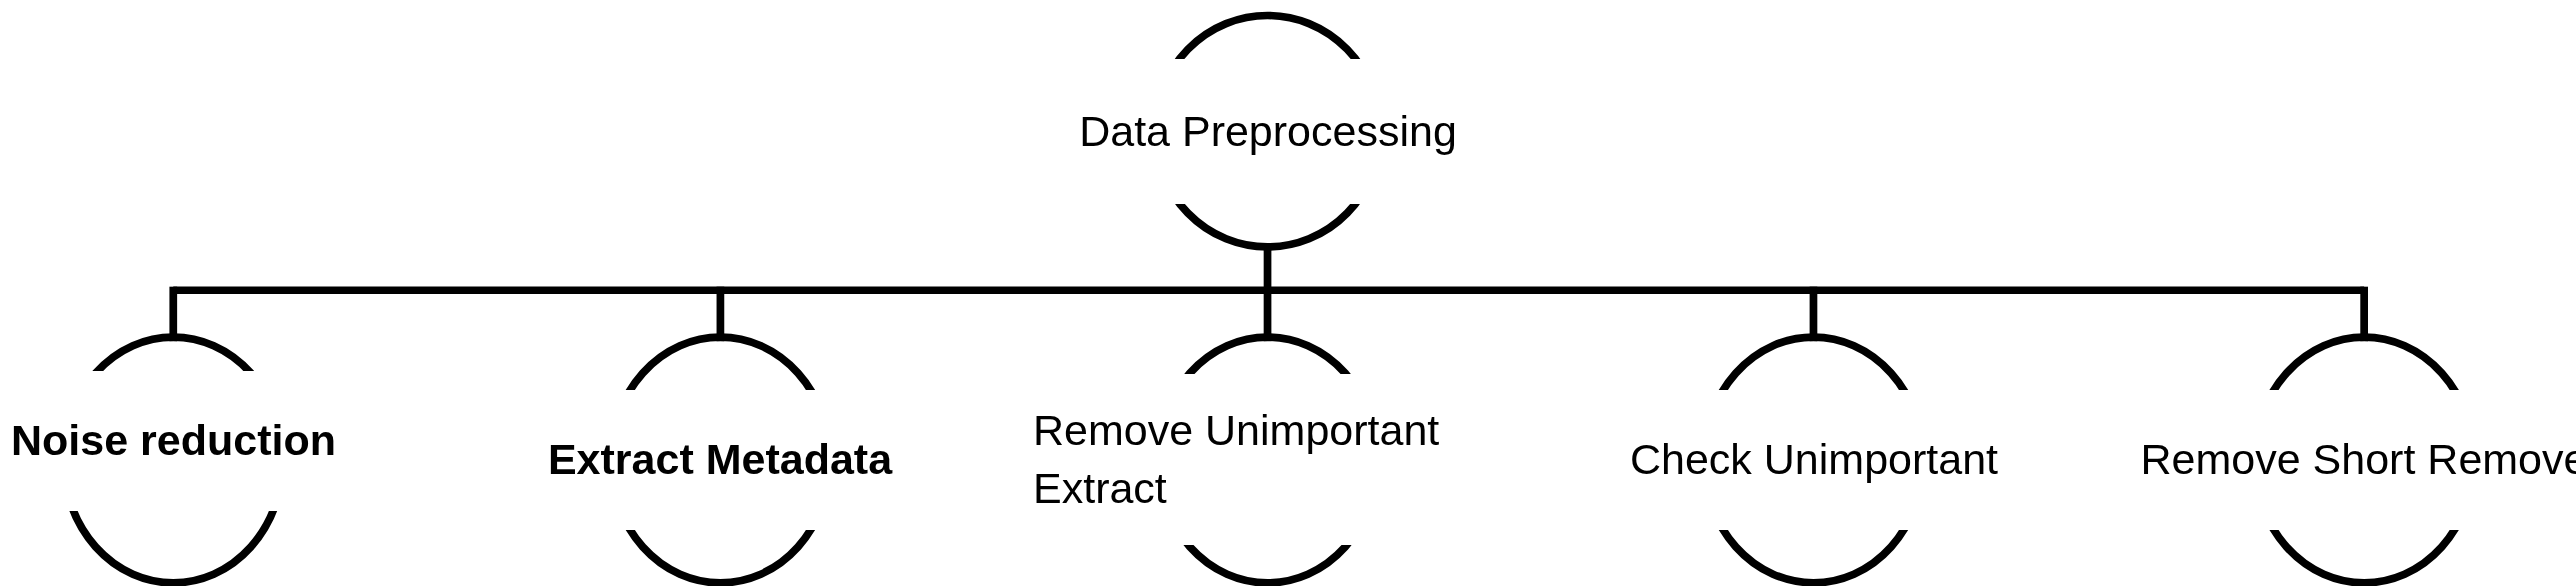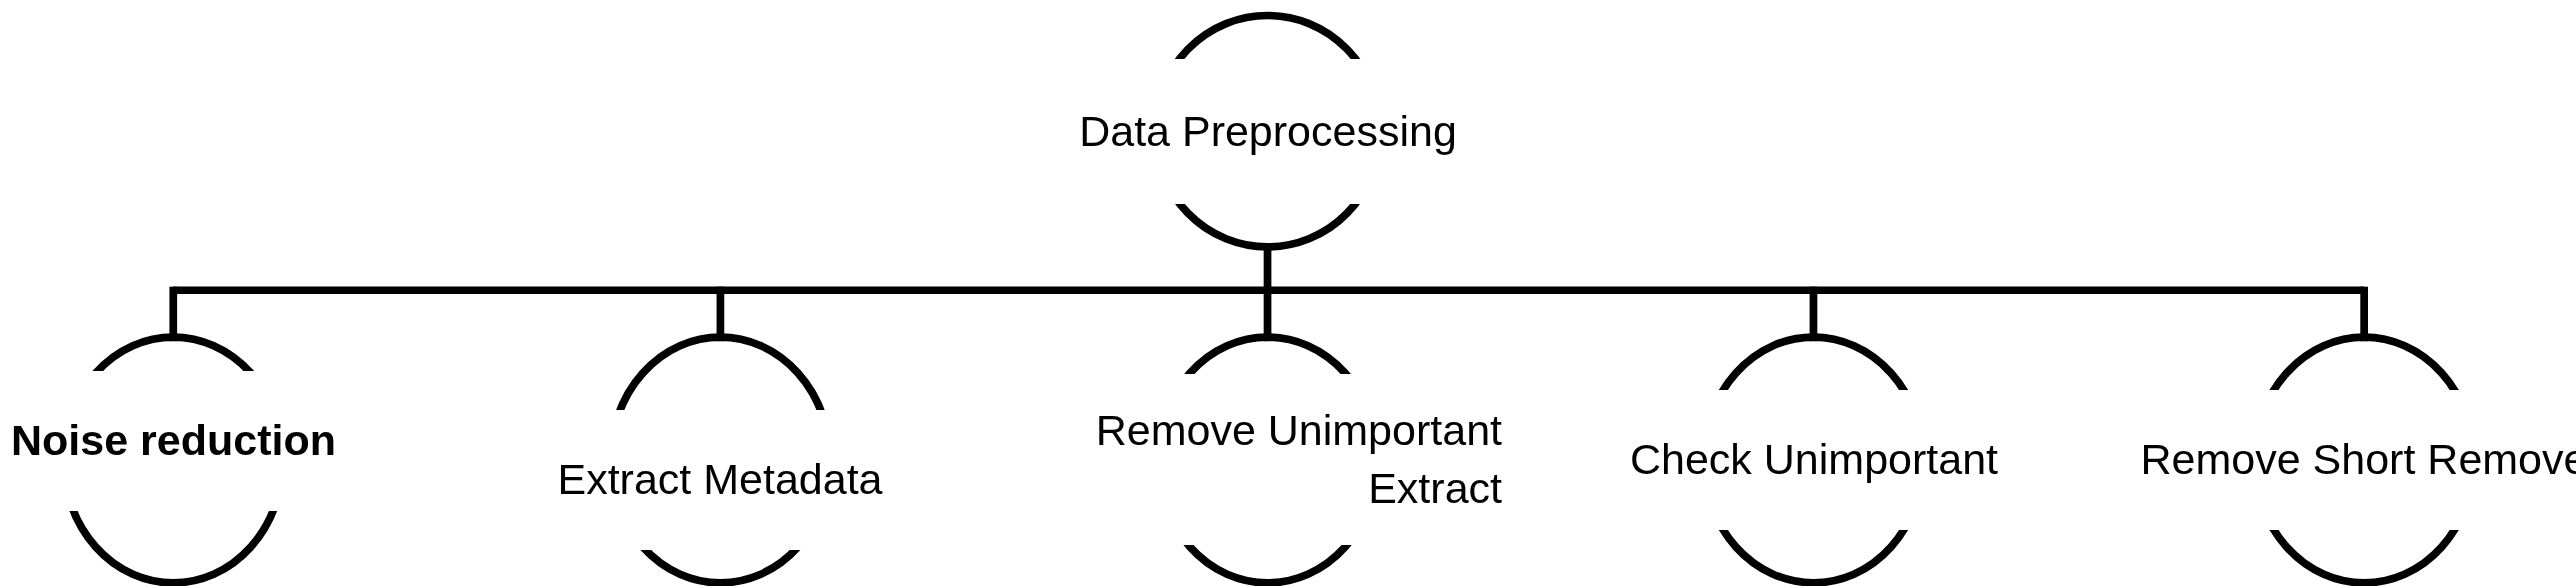--- a/index.html
+++ b/index.html
@@ -31,30 +31,30 @@
     stroke: #000000;
     stroke-width: 13px;
     fill: none;
   }
   .node-label {
     position: absolute;
     background: #ffffff;
     display: flex;
     align-items: center;
     justify-content: center;
-    text-align: right;
+    text-align: left;
     color: #000000;
     font-size: 43px;
     line-height: 1.33;
     z-index: 2;
   }
   .one-line { white-space: nowrap; }
   .label-root  { left: 1052px; top:  59px; width: 432px; height: 145px; }
   .label-c0    { left:    0px; top: 371px; width: 347px; height: 140px; font-weight: bold; }
-  .label-c1    { left:  536px; top: 410px; width: 368px; height: 140px; }
+  .label-c1    { left:  536px; top: 390px; width: 368px; height: 140px; font-weight: bold; }
   .label-c2    { left: 1033px; top: 374px; width: 469px; height: 171px; }
   .label-c3    { left: 1624px; top: 390px; width: 380px; height: 140px; }
   .label-c4    { left: 2152px; top: 390px; width: 424px; height: 140px; }
 </style>
 </head>
 <body>
 
 <div class="canvas">
 
   <svg class="shapes" viewBox="0 0 4341 989" xmlns="http://www.w3.org/2000/svg">

